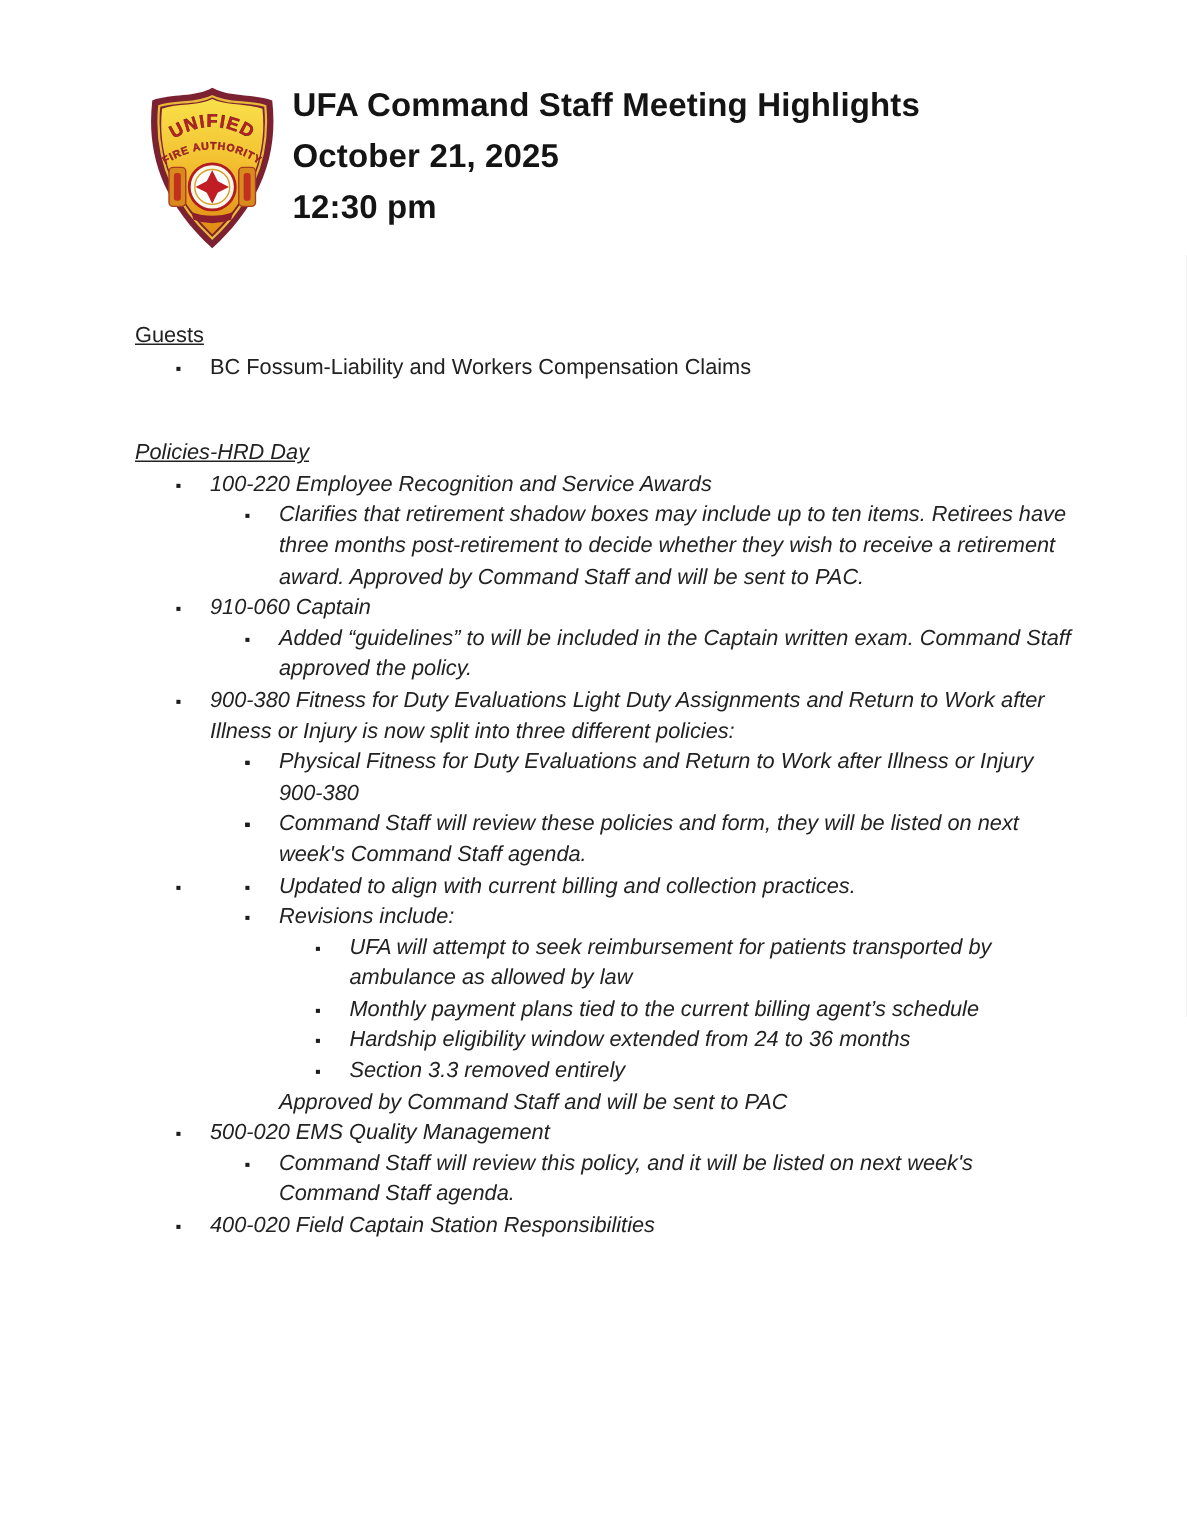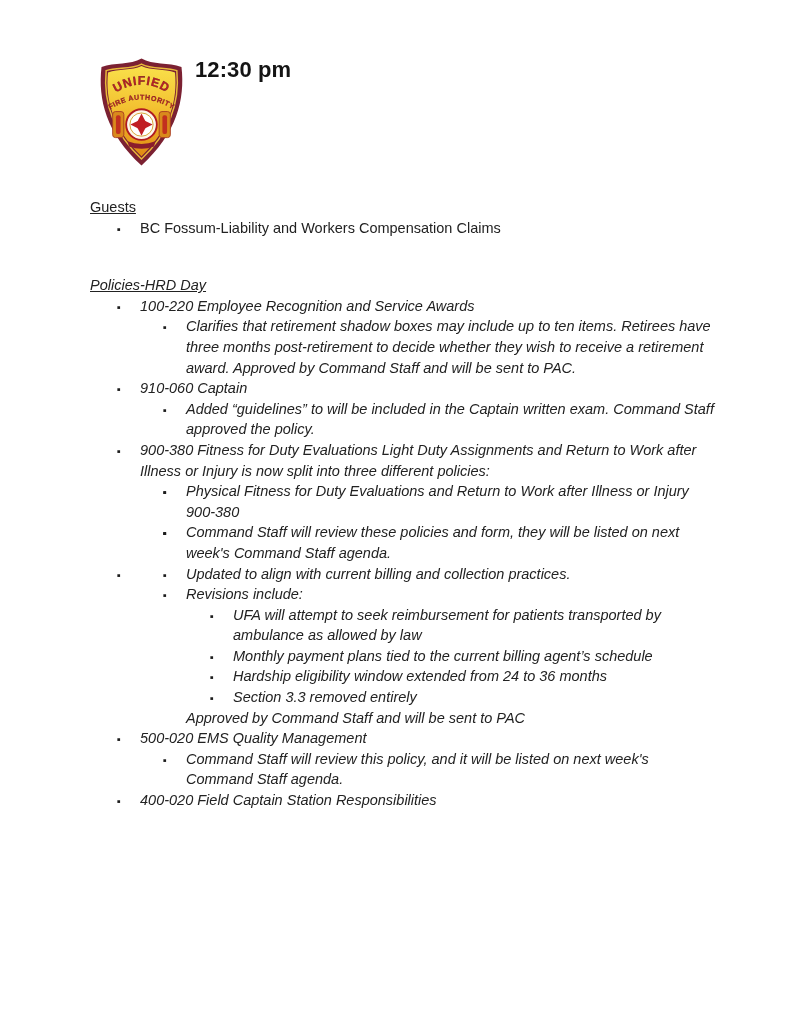--- a/index.html
+++ b/index.html
@@ -8,21 +8,21 @@
     font-family:"Liberation Sans",sans-serif;color:#1f1f1f;overflow:hidden;
   }
   
   .logo{position:absolute;left:95px;top:56px;width:93px;height:113px;}
   .doc-title{
     position:absolute;left:195px;top:53px;margin:0;
     font-size:22px;line-height:34px;font-weight:bold;color:#141414;letter-spacing:0.1px;
   }
   
   .doc-body{
-    position:absolute;left:90px;top:197px;width:628px;
+    position:absolute;left:90px;top:214px;width:628px;
     font-size:14.5px;line-height:20.6px;color:#222222;
   }
   .section + .section{margin-top:37px;font-style:italic;}
   .sec-heading{
     margin:0;font-size:14.5px;line-height:20.6px;font-weight:normal;
     text-decoration:underline;color:#222222;
   }
   .item{position:relative;margin:0;}
   .item .bullet{position:absolute;top:1px;font-size:11px;line-height:20.6px;color:#1c1c1c;}
   .item.l1{padding-left:50px;}
@@ -79,20 +79,22 @@
           <path d="M62 73 L53 68.5 L50 73 L53 77.5 Z"></path>
           <circle cx="50" cy="73" r="3.2"></circle>
         </g>
       </g>
 
       <path d="M35 91 Q50 96.5 65 91 L63.5 96.5 Q50 101.5 36.5 96.5 Z" fill="#8b1d2c"></path>
     </svg>
   </div>
 
   <h1 class="doc-title">
+    <div>UFA Command Staff Meeting Highlights</div>
+    <div>October 21, 2025</div>
     <div>12:30 pm</div>
   </h1>
 
   <main class="doc-body" id="doc-body">
       <section class="section">
         <h2 class="sec-heading">Guests</h2>
         <div class="item l1"><span class="bullet">▪</span><span class="txt">BC Fossum-Liability and Workers Compensation Claims</span></div>
       </section>
       <section class="section">
         <h2 class="sec-heading">Policies-HRD Day</h2>

